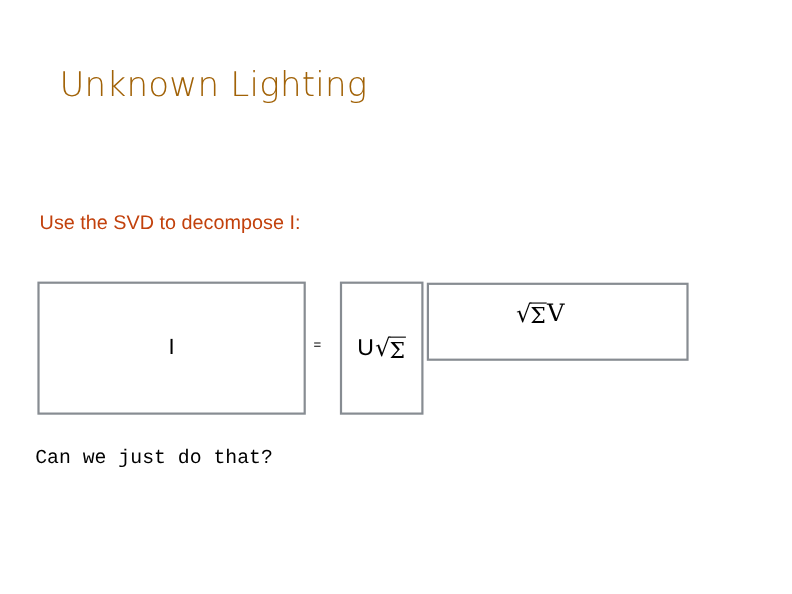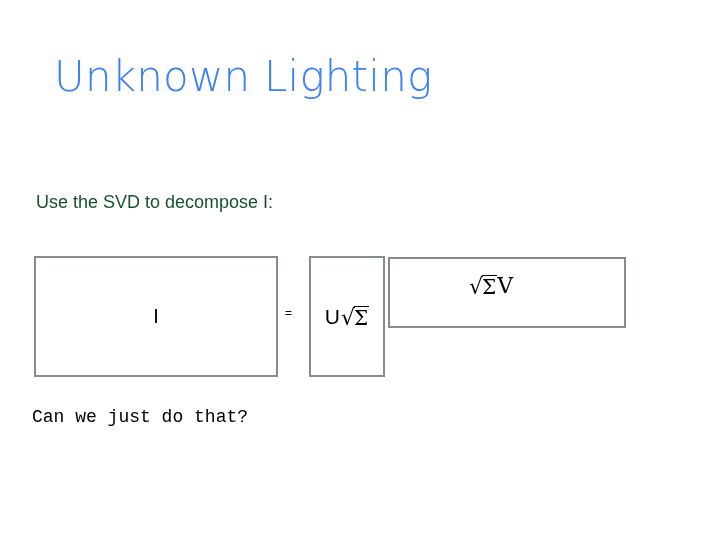--- a/index.html
+++ b/index.html
@@ -27,36 +27,36 @@
     background: #ffffff;
   }
 
   
   #slide-title {
     position: absolute;
     left: 54px;
     top: 57px;
     font-family: "DejaVu Sans", sans-serif;
     font-weight: 300;
-    font-size: 42px;
+    font-size: 31px;
     line-height: 40px;
     letter-spacing: 0.2px;
-    color: #3b82f6;
+    color: #a16207;
     white-space: nowrap;
   }
 
   
   #lead-text {
     position: absolute;
     left: 36px;
     top: 190px;
     font-family: "Liberation Sans", sans-serif;
     font-size: 18px;
     line-height: 24px;
-    color: #14532d;
+    color: #c2410c;
     white-space: nowrap;
   }
 
   
   #closing-text {
     position: absolute;
     left: 32px;
     top: 405px;
     font-family: Liberation Mono, monospace;
     font-size: 18px;

